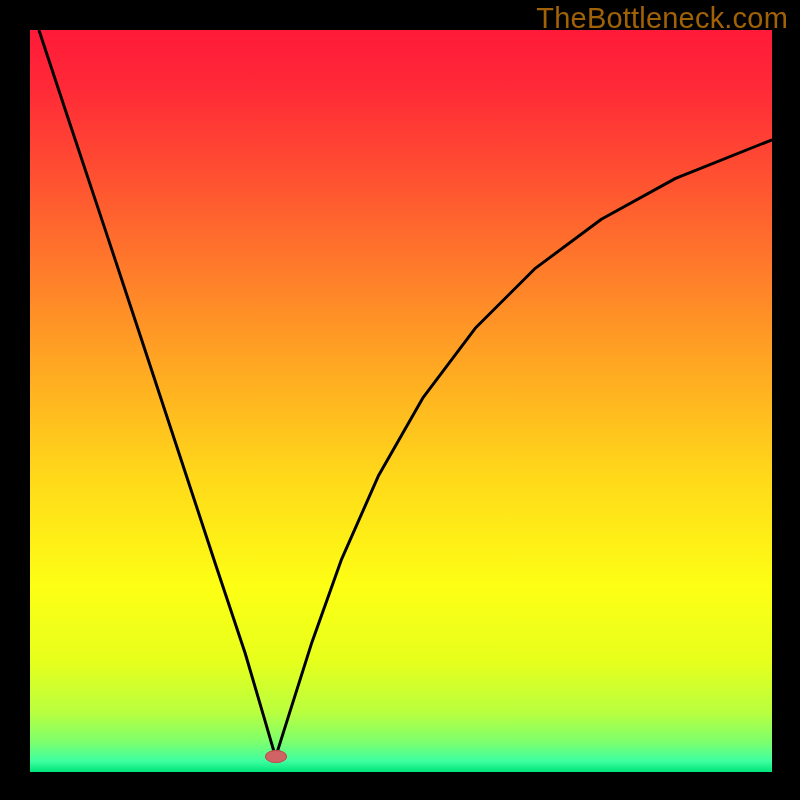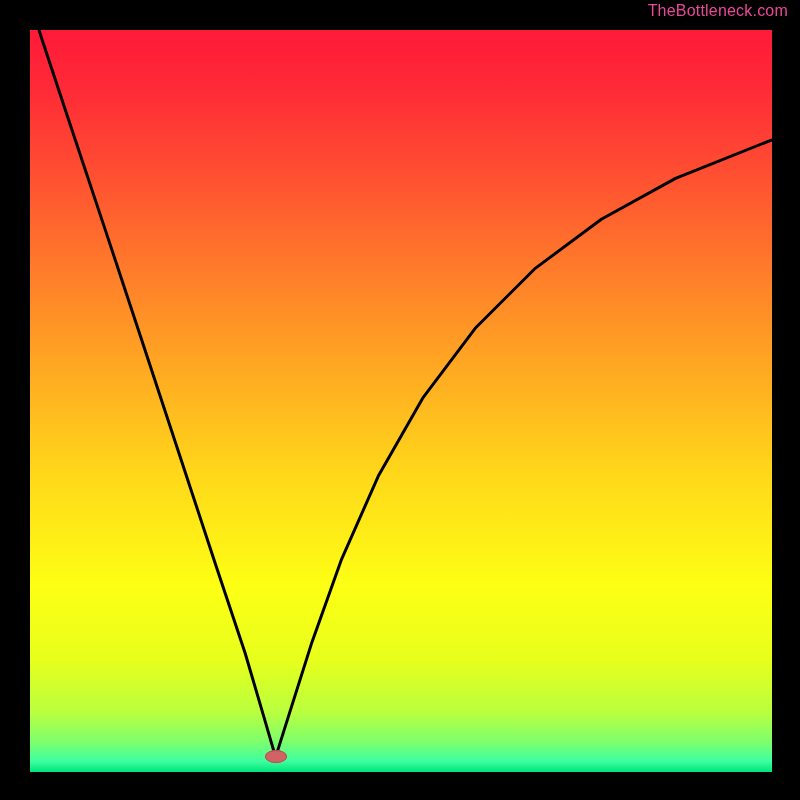--- a/index.html
+++ b/index.html
@@ -20,22 +20,22 @@
   .plot-area {
     position: absolute;
     box-sizing: border-box;
   }
   .gradient-fill {
     position: absolute;
     inset: 0;
   }
   .watermark {
     position: absolute;
-    color: #ec4899;
-    font-size: 16px;
+    color: #a16207;
+    font-size: 29px;
     font-weight: 400;
     letter-spacing: 0.2px;
     white-space: nowrap;
   }
   svg.curve {
     position: absolute;
     inset: 0;
     width: 100%;
     height: 100%;
     pointer-events: none;

